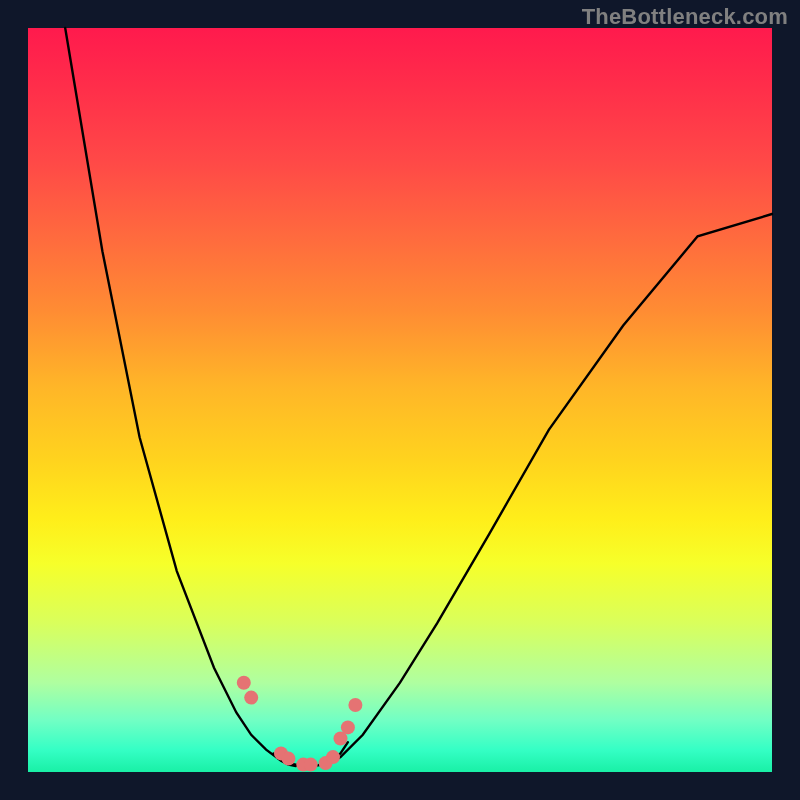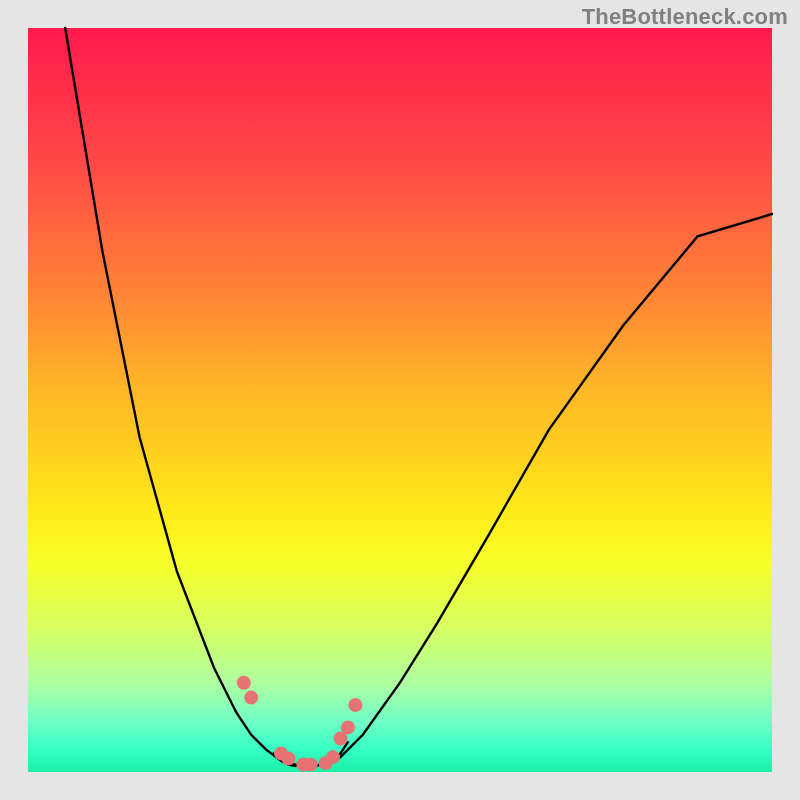--- a/index.html
+++ b/index.html
@@ -7,21 +7,21 @@
     padding: 0;
     width: 800px;
     height: 800px;
     overflow: hidden;
     font-family: Arial, Helvetica, sans-serif;
   }
   .frame {
     position: relative;
     width: 800px;
     height: 800px;
-    background: #e5e5e5;
+    background: #0f172a;
   }
   .watermark {
     position: absolute;
     top: 4px;
     right: 12px;
     font-size: 22px;
     font-weight: 600;
     color: #808080;
     letter-spacing: 0.2px;
     z-index: 10;

